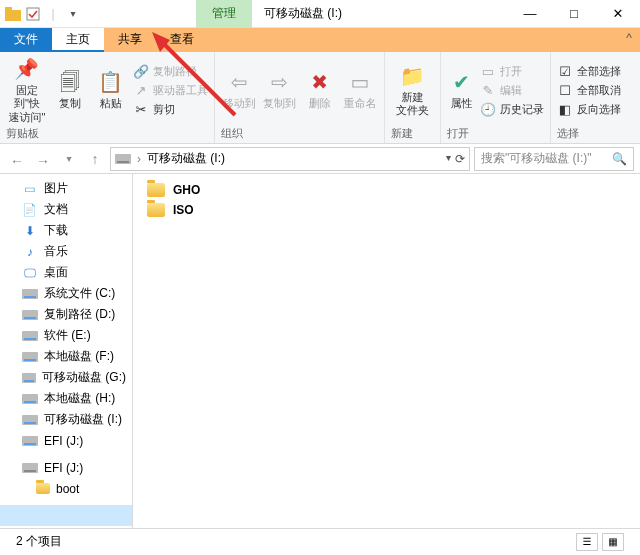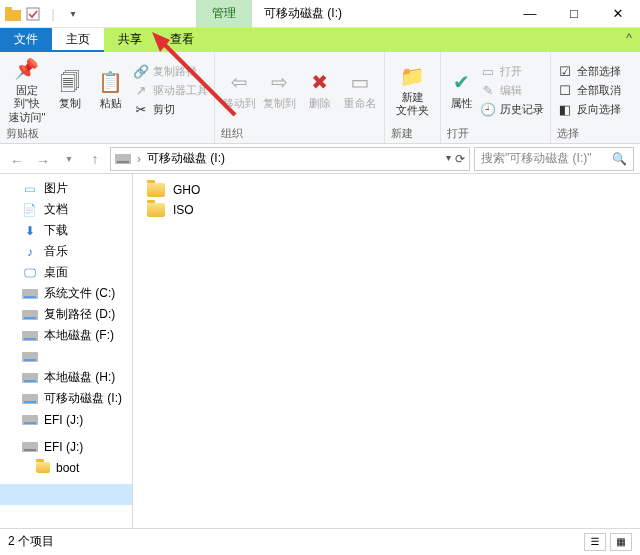--- a/index.html
+++ b/index.html
@@ -8,21 +8,21 @@
   
   .titlebar { height: 28px; background: #fff; display: flex; align-items: center; border-bottom: 1px solid #e5e5e5; }
   .qat { display: flex; gap: 2px; align-items: center; padding: 0 4px; }
   .qat-icon { width: 18px; height: 22px; display: flex; align-items: center; justify-content: center; }
   .ctx-tab { background: #c5e8c5; color: #1a6b1a; padding: 4px 16px; height: 28px; display: flex; align-items: center; margin-left: 110px; }
   .title-text { padding: 0 12px; color: #000; }
   .win-controls { margin-left: auto; display: flex; }
   .win-btn { width: 44px; height: 28px; display: flex; align-items: center; justify-content: center; font-size: 13px; }
 
   
-  .tabs { height: 24px; display: flex; background: #bef264; }
+  .tabs { height: 24px; display: flex; background: #fdba74; }
   .tab { padding: 3px 14px; font-size: 12px; cursor: pointer; }
   .tab.file { background: #1979ca; color: #fff; }
   .tab.active { border-bottom: 2px solid #1979ca; background: #fff; }
   .tab.ctx { background: #e8f4e8; }
   .tabs-right { margin-left: auto; padding: 3px 8px; color: #555; }
 
   
   .ribbon { height: 92px; background: #f5f6f7; border-bottom: 1px solid #dadada; display: flex; position: relative; }
   .group { border-right: 1px solid #e2e2e2; display: flex; flex-direction: column; justify-content: space-between; padding: 4px 6px 2px; }
   .group-body { display: flex; gap: 4px; flex: 1; }
@@ -49,26 +49,26 @@
   
   .split { display: flex; height: 354px; }
   .tree { width: 133px; border-right: 1px solid #dadada; overflow: hidden; padding: 4px 0; }
   .tree-item { display: flex; align-items: center; gap: 6px; padding: 2px 6px 2px 22px; font-size: 12px; white-space: nowrap; height: 21px; }
   .tree-item.indent { padding-left: 36px; }
   .tree-item.sel { background: #cce8ff; }
   .tree-item.pad-top { margin-top: 6px; }
   .ti-ico { width: 16px; height: 16px; display: inline-flex; align-items: center; justify-content: center; font-size: 12px; }
 
   .content { flex: 1; padding: 6px 10px; }
-  .folder-item { display: flex; align-items: center; gap: 8px; padding: 3px 4px; font-size: 12px; }
+  .folder-item { display: flex; align-items: center; gap: 8px; padding: 3px 4px; font-size: 12px; font-weight: bold; }
   .folder-ico { width: 18px; height: 14px; background: linear-gradient(#fce38a,#f0b93a); border-radius: 2px; position: relative; }
   .folder-ico::before { content:""; position:absolute; top:-3px; left:0; width:8px; height:3px; background:#f0b93a; border-radius:1px 1px 0 0; }
 
   
-  .status { height: 26px; border-top: 1px solid #dadada; display: flex; align-items: center; padding: 0 8px; font-size: 12px; justify-content: space-between; }
+  .status { height: 26px; border-top: 1px solid #dadada; display: flex; align-items: center; padding: 0 16px; font-size: 12px; justify-content: space-between; }
   .status-right { display: flex; gap: 4px; }
   .sb-btn { width: 22px; height: 18px; border: 1px solid #ccc; display: flex; align-items: center; justify-content: center; font-size: 10px; }
 
   
   .drive-ico { width: 16px; height: 10px; background: #bbb; border-radius: 1px; position: relative; }
   .drive-ico::after { content:""; position:absolute; bottom:1px; left:2px; right:2px; height:2px; background:#5aa0e6; }
   .drive-ico.usb::after { background:#888; }
 </style>
 </head>
 <body>
@@ -270,24 +270,29 @@
       <div class="tree-item">
         <span class="drive-ico"></span>
         <span>系统文件 (C:)</span>
       </div>
       <div class="tree-item">
         <span class="drive-ico"></span>
         <span>复制路径 (D:)</span>
       </div>
       <div class="tree-item">
         <span class="drive-ico"></span>
+        <span>软件 (E:)</span>
+      </div>
+      <div class="tree-item">
+        <span class="drive-ico"></span>
         <span>本地磁盘 (F:)</span>
       </div>
       <div class="tree-item">
         <span class="drive-ico"></span>
+        <span>可移动磁盘 (G:)</span>
       </div>
       <div class="tree-item">
         <span class="drive-ico"></span>
         <span>本地磁盘 (H:)</span>
       </div>
       <div class="tree-item">
         <span class="drive-ico"></span>
         <span>可移动磁盘 (I:)</span>
       </div>
       <div class="tree-item">

